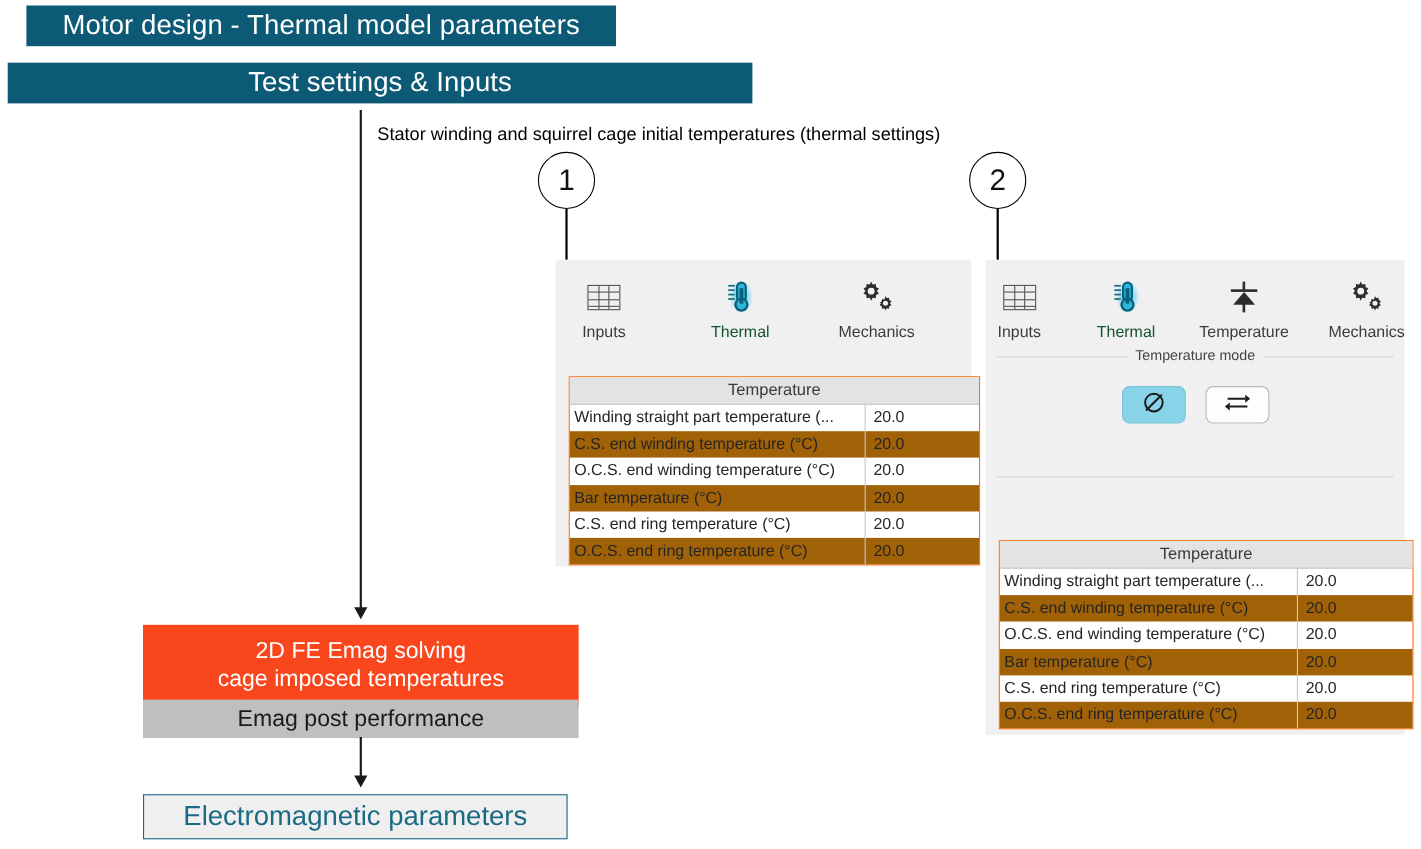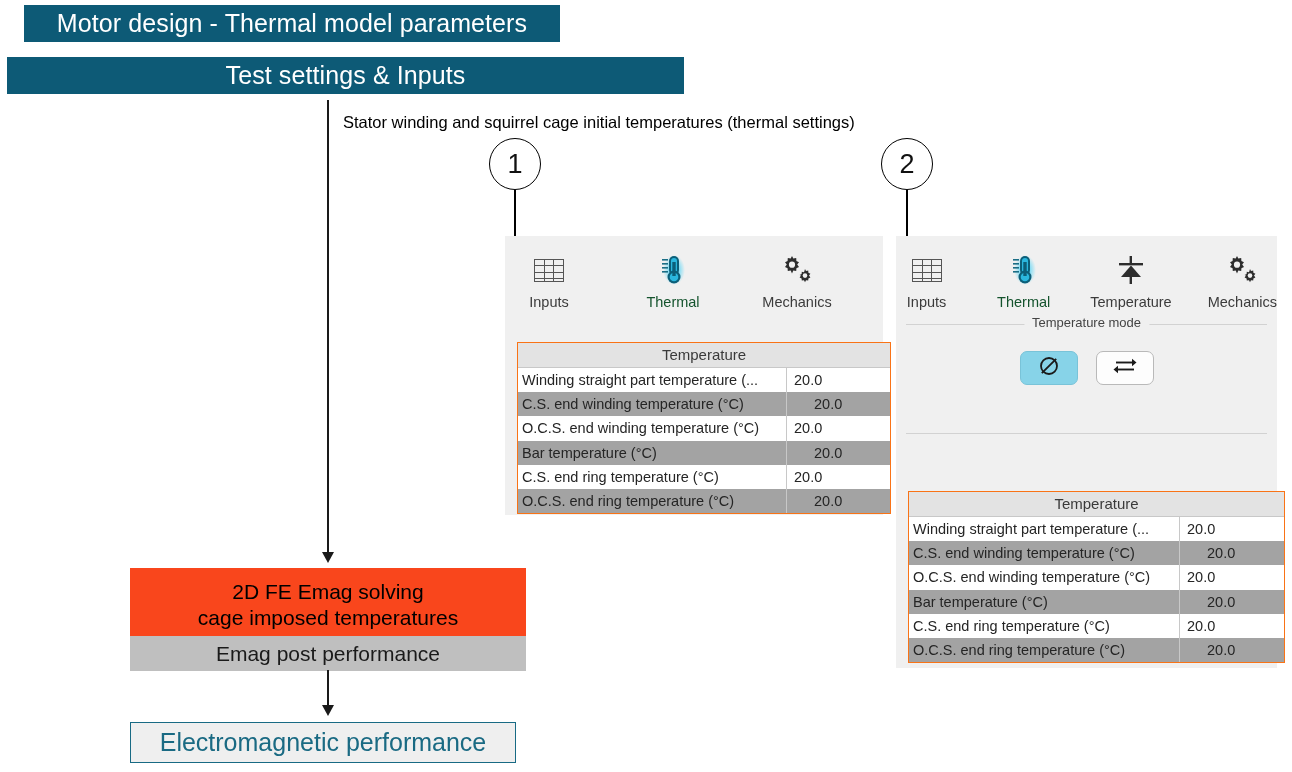--- a/index.html
+++ b/index.html
@@ -61,21 +61,21 @@
   #flow-arrow-top-head{left:322px;top:552px;border-top:11px solid #1a1a1a;}
 
   #flow-arrow-mid{left:327px;top:670px;width:1.6px;height:38px;background:#1a1a1a;}
   #flow-arrow-mid-head{left:322px;top:705px;border-top:11px solid #1a1a1a;}
 
   
   #box-solve{
     left:130px;top:568px;width:396px;height:74px;
     background:#f9461c;
     display:flex;flex-direction:column;align-items:center;justify-content:center;
-    color:#000000;font-size:21px;line-height:1.22;text-align:center;
+    color:#ffffff;font-size:21px;line-height:1.22;text-align:center;
   }
   #box-post{
     left:130px;top:636px;width:396px;height:35px;
     background:#bfbfbf;
     display:flex;align-items:center;justify-content:center;
     color:#1a1a1a;font-size:21px;
   }
   #box-result{
     left:130px;top:722px;width:386px;height:41px;
     background:#efefef;border:1.4px solid #186a84;
@@ -146,21 +146,21 @@
     background:#fff;
     box-sizing:border-box;
     font-size:14.5px;color:#252525;
   }
   .dtable .thead{
     background:#e3e3e3;border-bottom:1px solid #c8c8c8;
     text-align:center;padding:3px 0 4px;font-size:15px;color:#3a3a3a;
   }
   .dtable .trow{display:flex;height:24.2px;align-items:center;}
   .dtable .trow:nth-child(odd of .trow){}
-  .dtable .trow.alt{background:#a3a3a3;gap:20px;}
+  .dtable .trow.alt{background:#a16207;}
   .dtable .tname{
     flex:0 0 auto;padding-left:4px;overflow:hidden;white-space:nowrap;
     border-right:1px solid #c8c8c8;height:100%;display:flex;align-items:center;
     box-sizing:border-box;
   }
   .dtable .tval{padding-left:7px;}
 
   #table-1 .tname{width:269px;}
   #table-2 .tname{width:271px;}
 
@@ -199,21 +199,21 @@
   <div>cage imposed temperatures</div>
 </div>
 <div class="abs" id="box-post">
   <span>Emag post performance</span>
 </div>
 
 <div class="abs" id="flow-arrow-mid"></div>
 <div class="abs arrowhead" id="flow-arrow-mid-head"></div>
 
 <div class="abs" id="box-result">
-  <span>Electromagnetic performance</span>
+  <span>Electromagnetic parameters</span>
 </div>
 
 <div class="abs panel" id="panel-1">
 
   <div class="toolbar">
 
     <div class="tool">
       <span class="glyph">
         <span class="ic-table">
             <i class="v1"></i>

